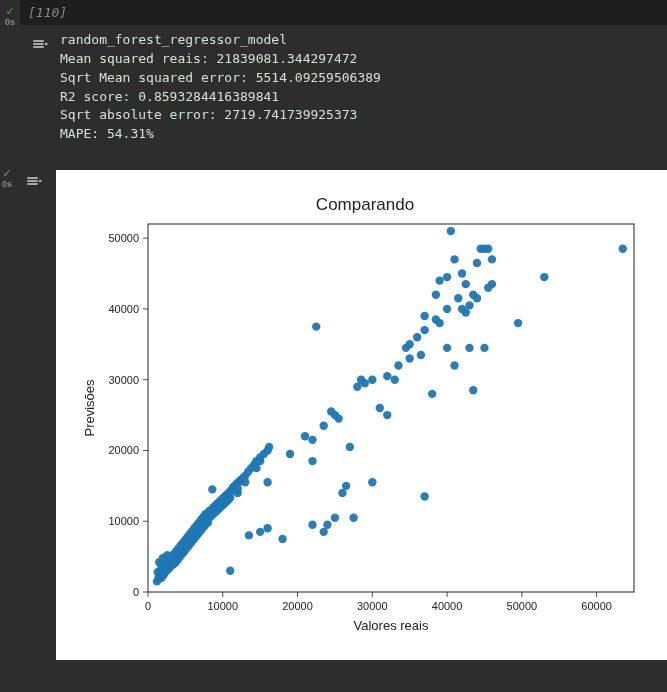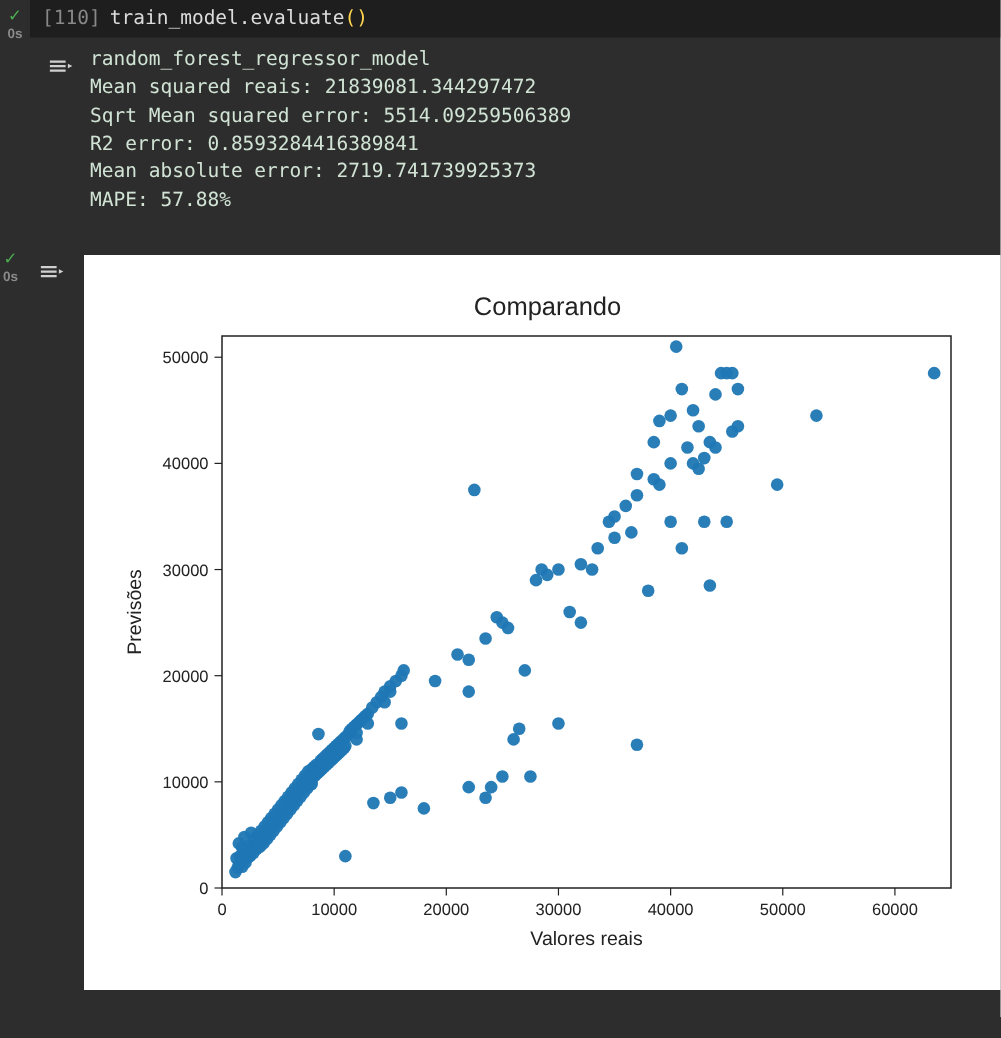--- a/index.html
+++ b/index.html
@@ -25,20 +25,21 @@
   }
   .gutter .check { color: #4caf50; font-size: 11px; line-height: 1; }
   .gutter .time { line-height: 1; font-weight: bold; }
   .cell-body { flex: 1; }
   .input-row {
     display: flex;
     align-items: center;
     background: #1e1e1e;
     padding: 5px 8px;
     gap: 6px;
+    font-style: italic;
   }
   .input-row.dim { background: #1e1e1e; }
   .exec-label {
     color: #888;
     font-family: "Consolas", monospace;
     font-size: 13px;
     min-width: 36px;
     display: flex;
     align-items: center;
     justify-content: center;
@@ -112,37 +113,36 @@
 <body>
 
 <div class="cell">
   <div class="gutter">
     <span class="check">✓</span>
     <span class="time">0s</span>
   </div>
   <div class="cell-body">
     <div class="input-row dim">
       <span class="exec-label">[110]</span>
-      <span class="code"><span class="tok-var">train_model</span><span class="tok-var">.</span><span class="tok-method">evaluate</span><span class="tok-paren">(</span><span class="tok-paren">)</span></span>
     </div>
     <div class="output-block">
       <div class="out-gutter">
         <span class="out-icon">
           <svg width="18" height="18" viewBox="0 0 24 24">
               <path fill="#d0d0d0" d="M3 7h14v2H3zM3 11h14v2H3zM3 15h14v2H3z"></path>
               <path fill="#d0d0d0" d="M19 10l4 2-4 2z"></path>
             </svg>
         </span>
       </div>
       <div class="out-text"><span>random_forest_regressor_model</span>
 <span>Mean squared reais: 21839081.344297472</span>
 <span>Sqrt Mean squared error: 5514.09259506389</span>
-<span>R2 error: 0.8593284416389841</span>
-<span>Mean absolute error: 2719.741739925373</span>
-<span>MAPE: 57.88%</span></div>
+<span>R2 score: 0.8593284416389841</span>
+<span>Sqrt absolute error: 2719.741739925373</span>
+<span>MAPE: 54.31%</span></div>
     </div>
   </div>
 </div>
 
 <div class="cell-gap"></div>
 
 <div class="cell">
   <div class="gutter">
     <span class="check">✓</span>
     <span class="time">0s</span>

